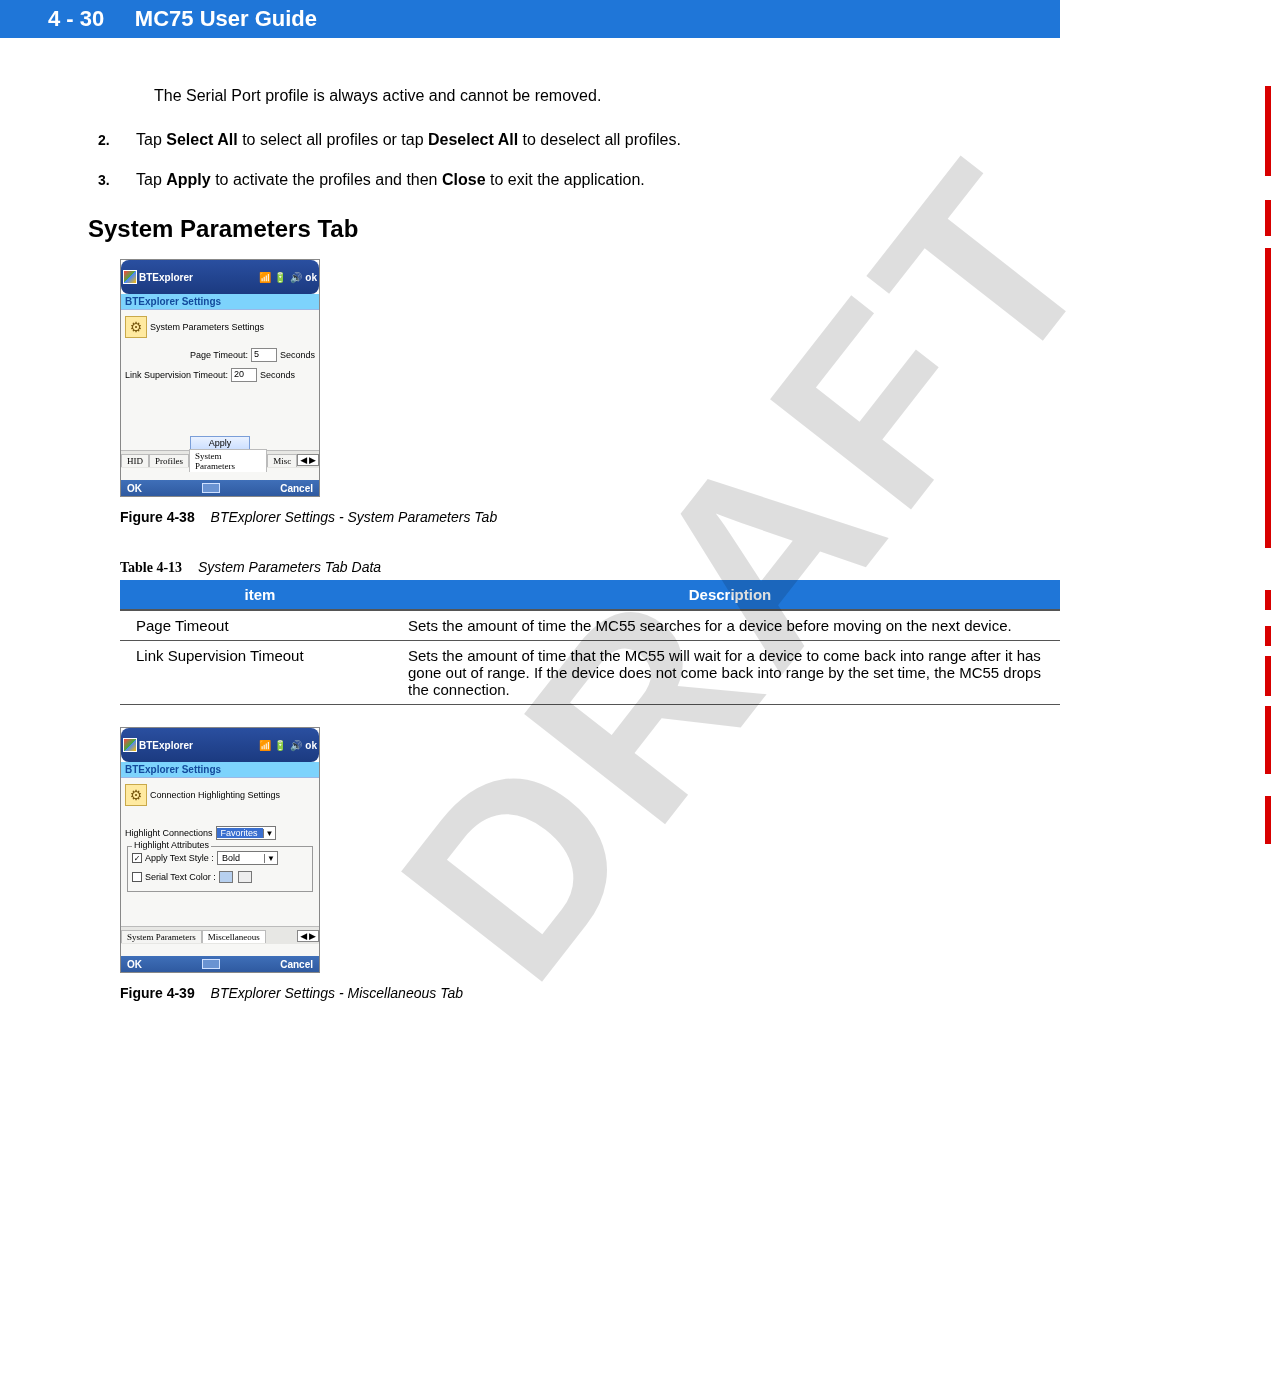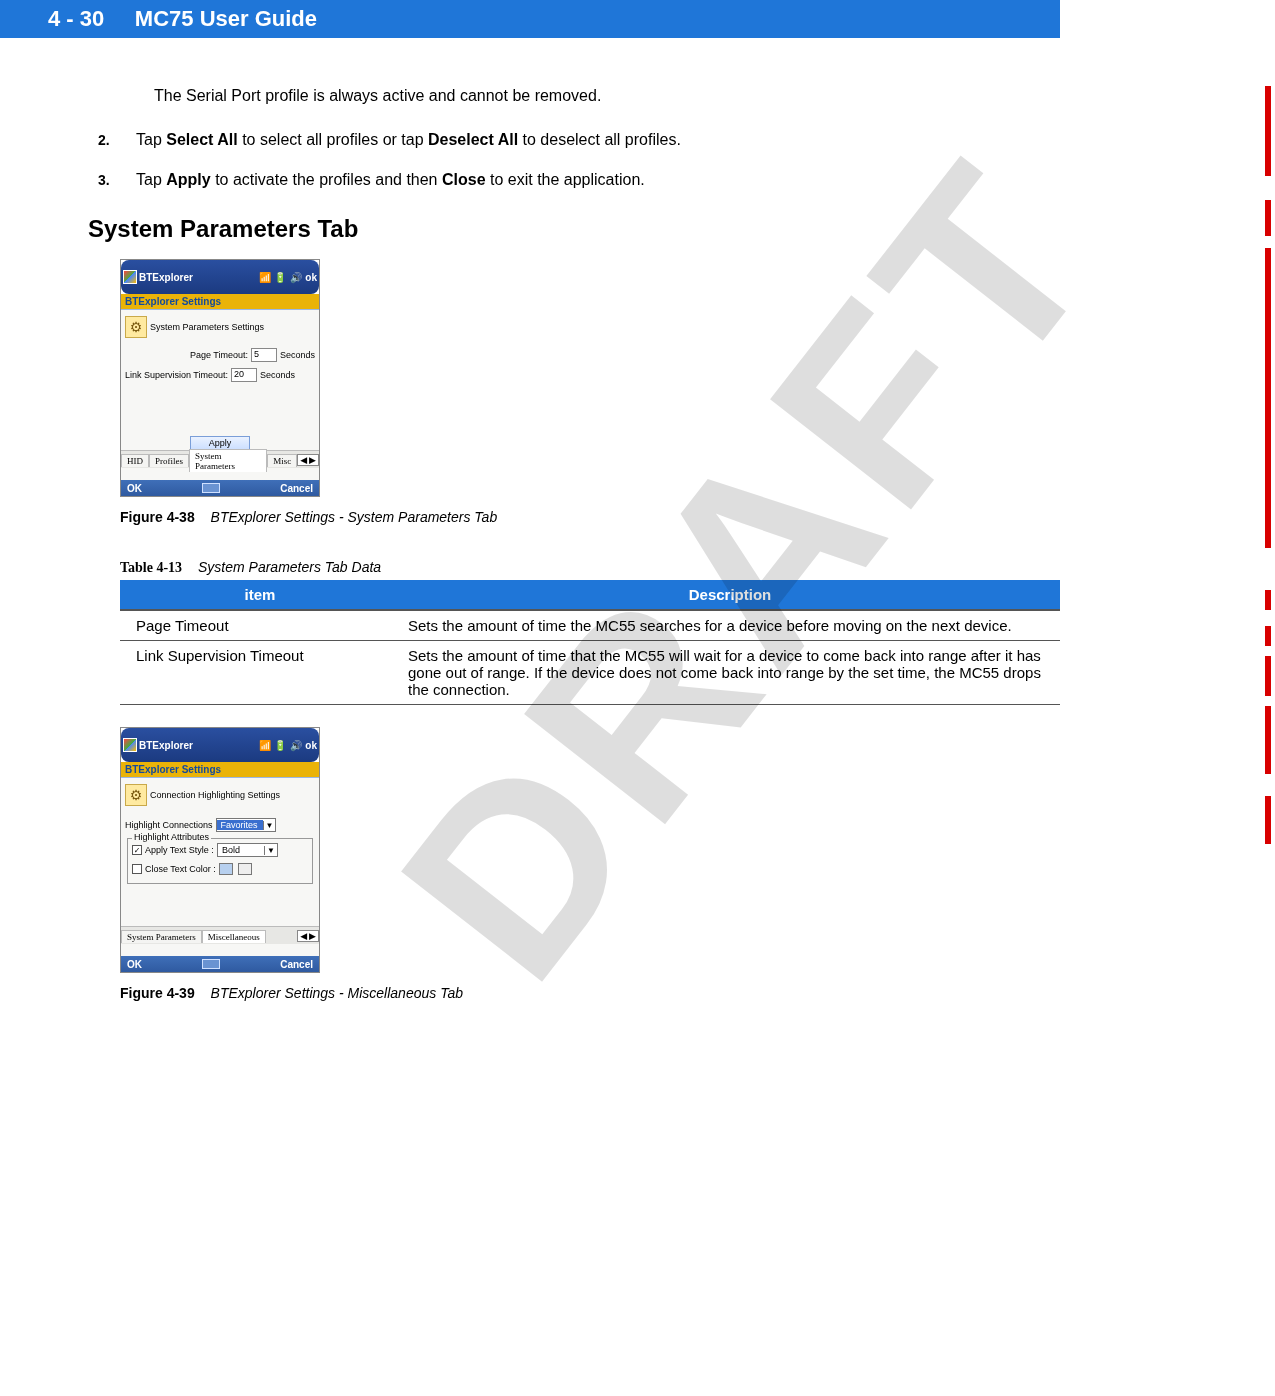--- a/index.html
+++ b/index.html
@@ -89,21 +89,21 @@
   }
   .dev-titlebar .win-icon{
     width:14px;height:14px;background:#e04; margin-right:2px;
     background: linear-gradient(135deg,#f44,#4a4 50%,#48f 50%,#fb0);
     border:1px solid #fff;
   }
   .dev-titlebar .spacer{flex:1;}
   .dev-titlebar .r-icons{display:flex;gap:3px;align-items:center;}
   .dev-titlebar .ri{font-size:10px;}
   .dev-subbar {
-    background:#eab308;
+    background:#7dd3fc;
     color:#134a9c;
     font-weight:bold;
     font-size:10px;
     padding:2px 4px;
     border-bottom:1px solid #9bb8e6;
   }
   .dev-body {
     padding:6px 4px 4px 4px;
     min-height: 170px;
     background:#f7f7f5;
@@ -345,40 +345,40 @@
           <span class="ri">🔊</span>
           <span class="ri">ok</span>
         </span>
       </div>
       <div class="dev-subbar">BTExplorer Settings</div>
       <div class="dev-body" style="min-height:178px;">
         <div class="dev-body-row title">
           <span class="ico">⚙</span>
           <span>Connection Highlighting Settings</span>
         </div>
-        <div class="dev-body-row" style="margin-top:12px;">
+        <div class="dev-body-row" style="margin-top:20px;">
           <span>Highlight Connections</span>
           <span class="dropdown hl">
             <span class="val">Favorites</span>
             <span class="arr">▼</span>
           </span>
         </div>
         <div class="fieldset">
           <span class="legend">Highlight Attributes</span>
           <div class="dev-body-row">
             <span class="checkbox">✓</span>
             <span>Apply Text Style :</span>
             <span class="dropdown">
               <span class="val">Bold</span>
               <span class="arr">▼</span>
             </span>
           </div>
           <div class="dev-body-row">
             <span class="checkbox"></span>
-            <span>Close Text Color :</span>
+            <span>Serial Text Color :</span>
             <span class="colorsw"></span>
             <span class="colorbtn"></span>
           </div>
         </div>
         <div class="dev-tabs">
           <span class="dev-tab">System Parameters</span>
           <span class="dev-tab on">Miscellaneous</span>
           <span class="arrbox">
               <span>◀</span>
               <span>▶</span>

